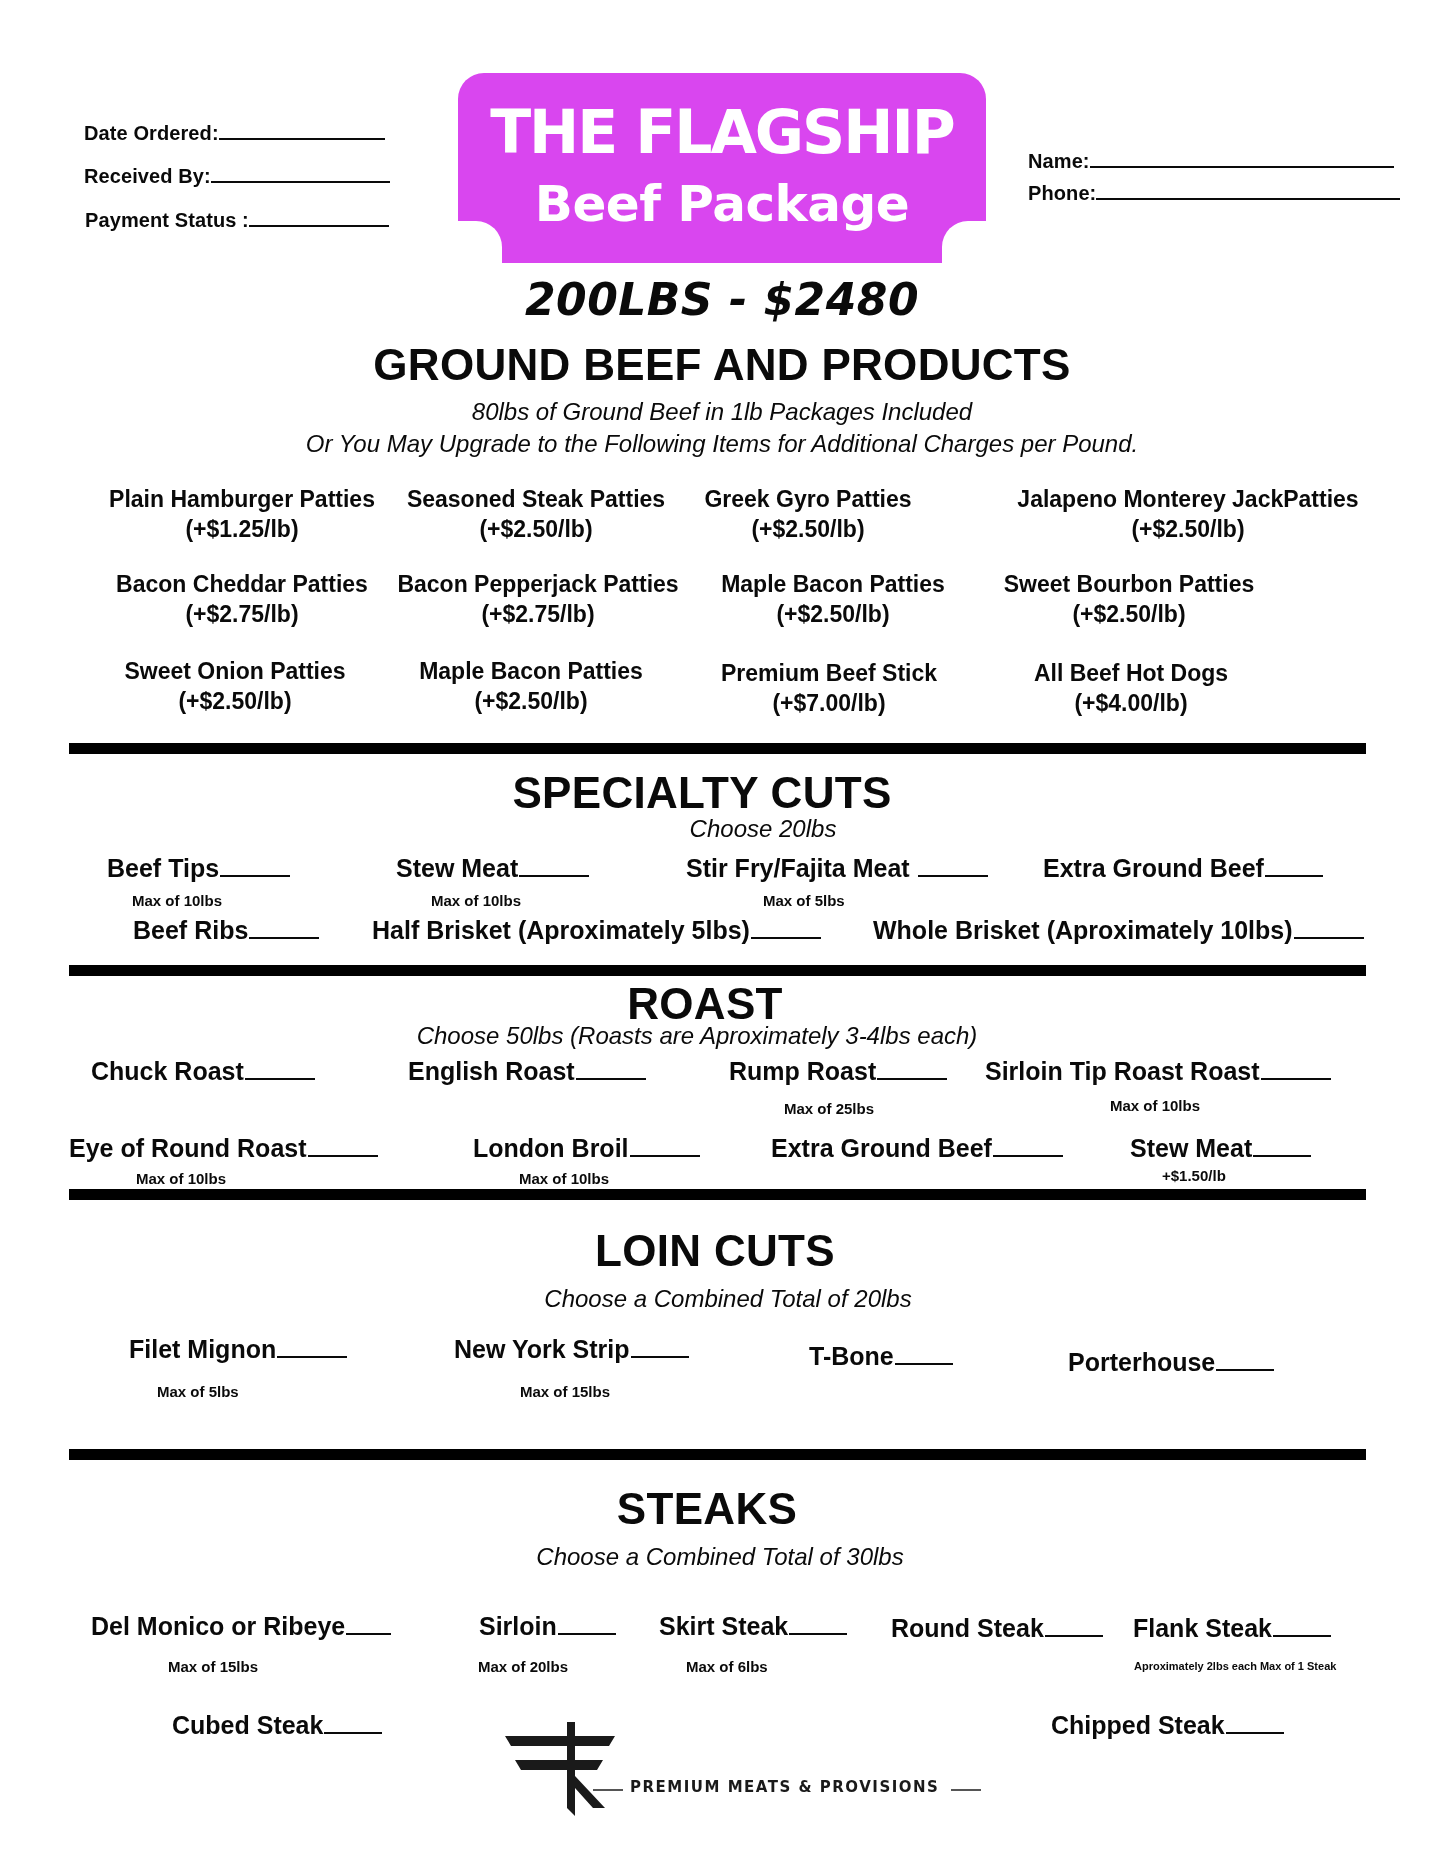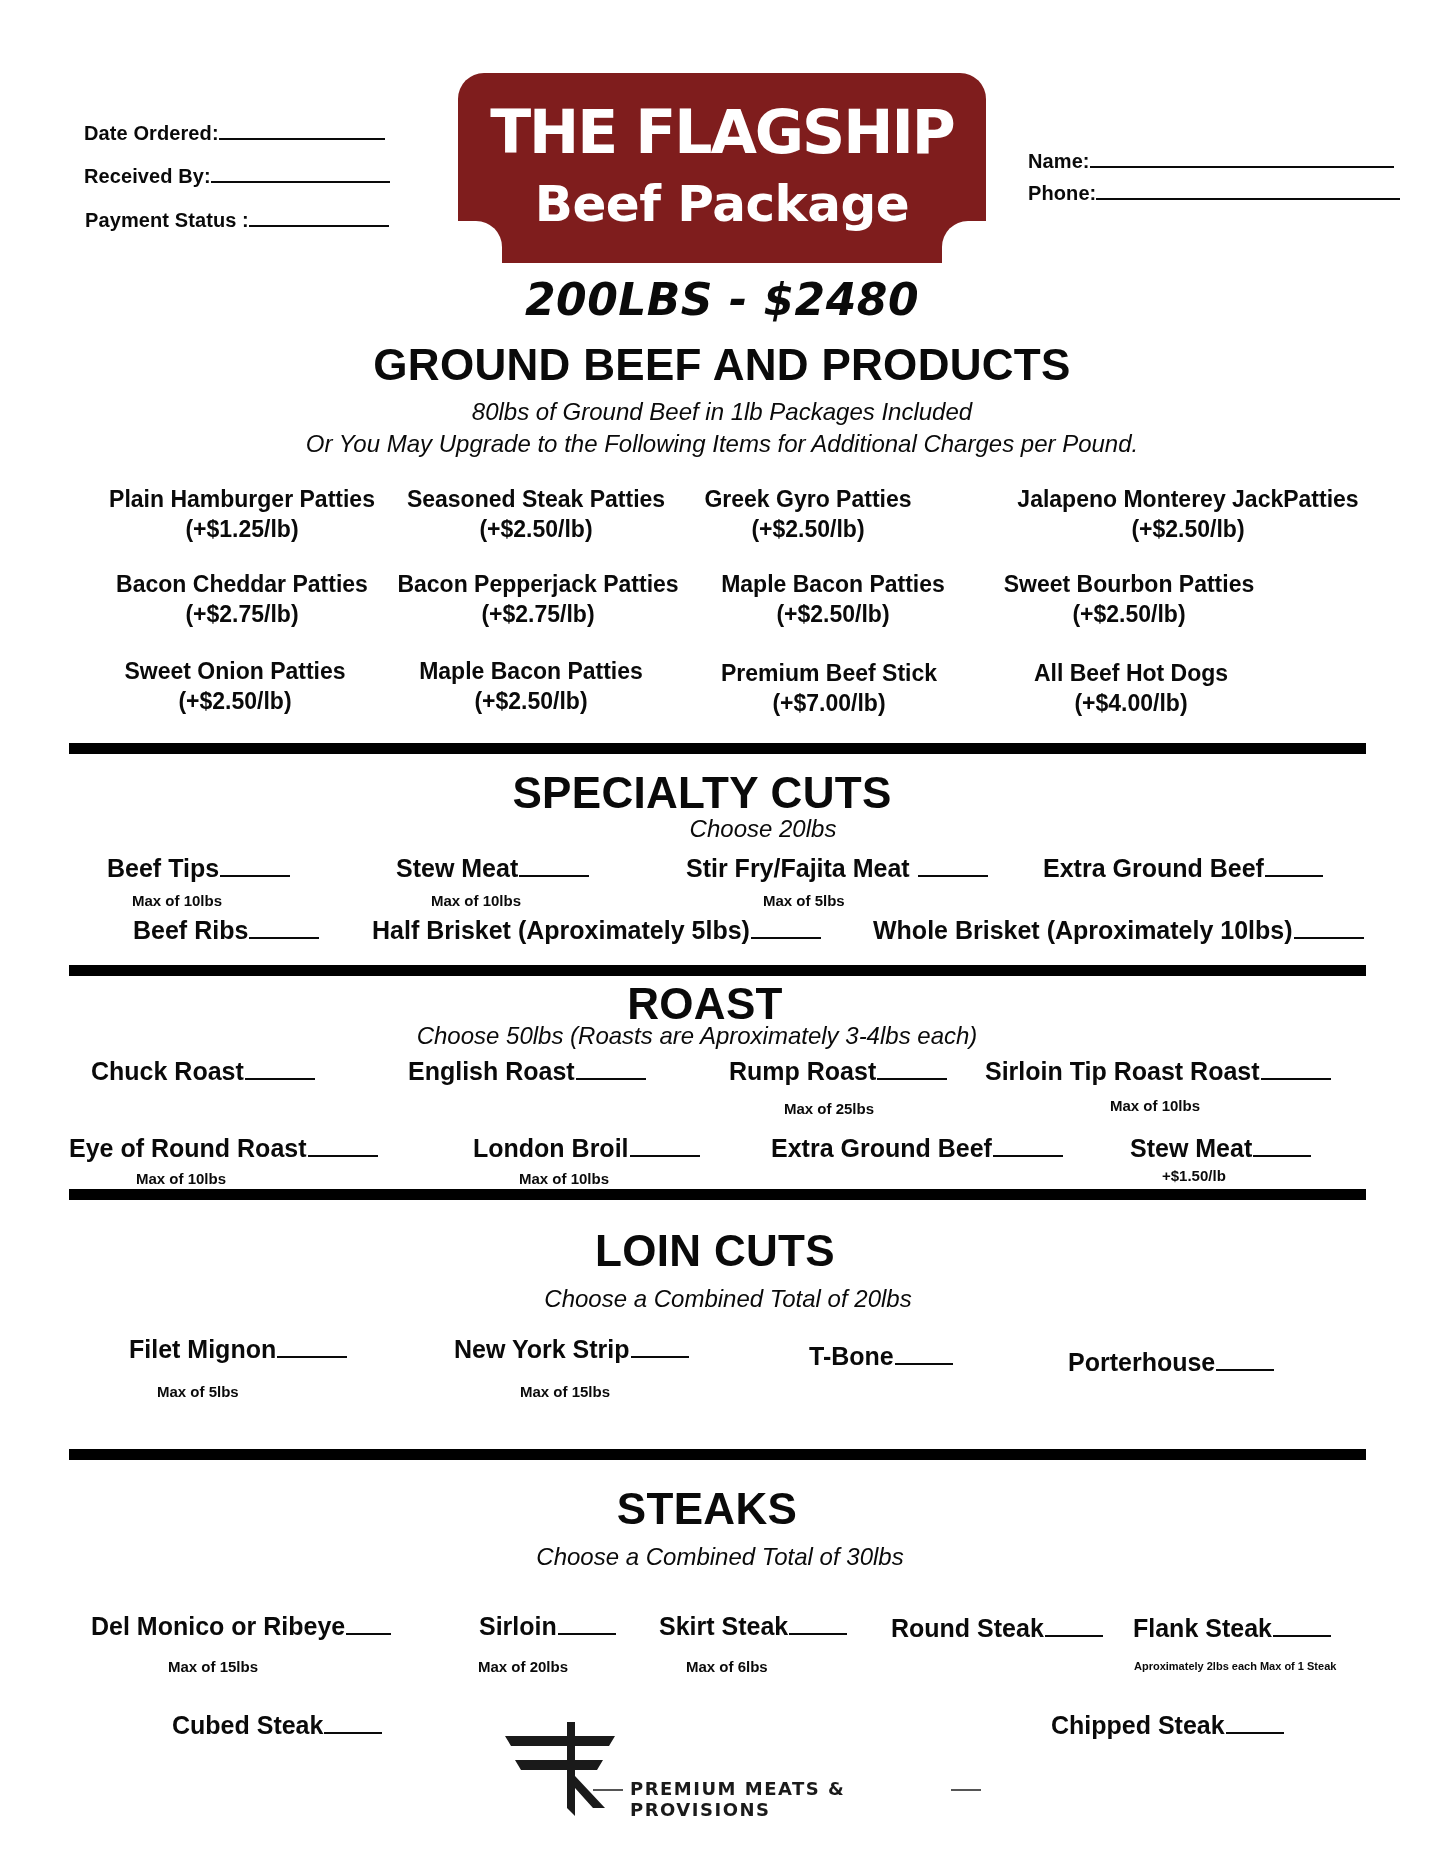--- a/index.html
+++ b/index.html
@@ -13,21 +13,21 @@
     .abs { position: absolute; white-space: nowrap; }
     .cx { transform: translateX(-50%); }
 
     
     .hdr-field { font-size: 20px; font-weight: 700; letter-spacing: 0.1px; }
     .line { display: inline-block; border-bottom: 2px solid #0a0a0a; height: 18px; vertical-align: baseline; }
 
     
     .title-block {
       position: absolute; left: 458px; top: 73px; width: 528px; height: 190px;
-      background: #7f1d1d; border-radius: 26px;
+      background: #d946ef; border-radius: 26px;
     }
     .title-notch-l, .title-notch-r {
       position: absolute; top: 148px; width: 44px; height: 42px; background: #fff;
     }
     .title-notch-l { left: 0; border-top-right-radius: 26px; }
     .title-notch-r { right: 0; border-top-left-radius: 26px; }
     .title-line1 {
       position: absolute; left: 0; right: 0; top: 24px;
       text-align: center; color: #fff; font-weight: 700; font-size: 60px; letter-spacing: -2px;
       font-family: "DejaVu Sans", sans-serif;
@@ -49,21 +49,21 @@
     .item { font-size: 25px; font-weight: 700; }
     .note { font-size: 15px; font-weight: 700; }
     .note-sm { font-size: 11px; font-weight: 700; }
     .fill { display: inline-block; border-bottom: 2.5px solid #0a0a0a; height: 20px; vertical-align: baseline; margin-left: 1px; }
 
     .rule { position: absolute; left: 69px; width: 1297px; height: 11px; background: #000; }
 
     
     .logo { position: absolute; left: 505px; top: 1716px; width: 480px; height: 100px; }
     .logo-text { position: absolute; left: 97px; top: 8px; font-size: 42px; font-weight: 700; letter-spacing: 3px; color: #1a1a1a; font-family: "DejaVu Sans", sans-serif; }
-    .logo-sub { position: absolute; left: 107px; top: 62px; font-size: 18px; font-weight: 700; letter-spacing: 1.5px; color: #1a1a1a; font-family: "DejaVu Sans", sans-serif; }
+    .logo-sub { position: absolute; left: 107px; top: 62px; font-size: 15px; font-weight: 700; letter-spacing: 1.5px; color: #1a1a1a; font-family: "DejaVu Sans", sans-serif; }
     .logo-dash { position: absolute; top: 73px; height: 2px; background: #555; }
   </style>
 </head>
 <body>
 
 <div class="abs hdr-field" style="left:84px; top:122px;">
   <span>Date Ordered:</span><span class="line" style="width:166px;"></span>
 </div>
 <div class="abs hdr-field" style="left:84px; top:165px;">
   <span>Received By:</span><span class="line" style="width:179px;"></span>

